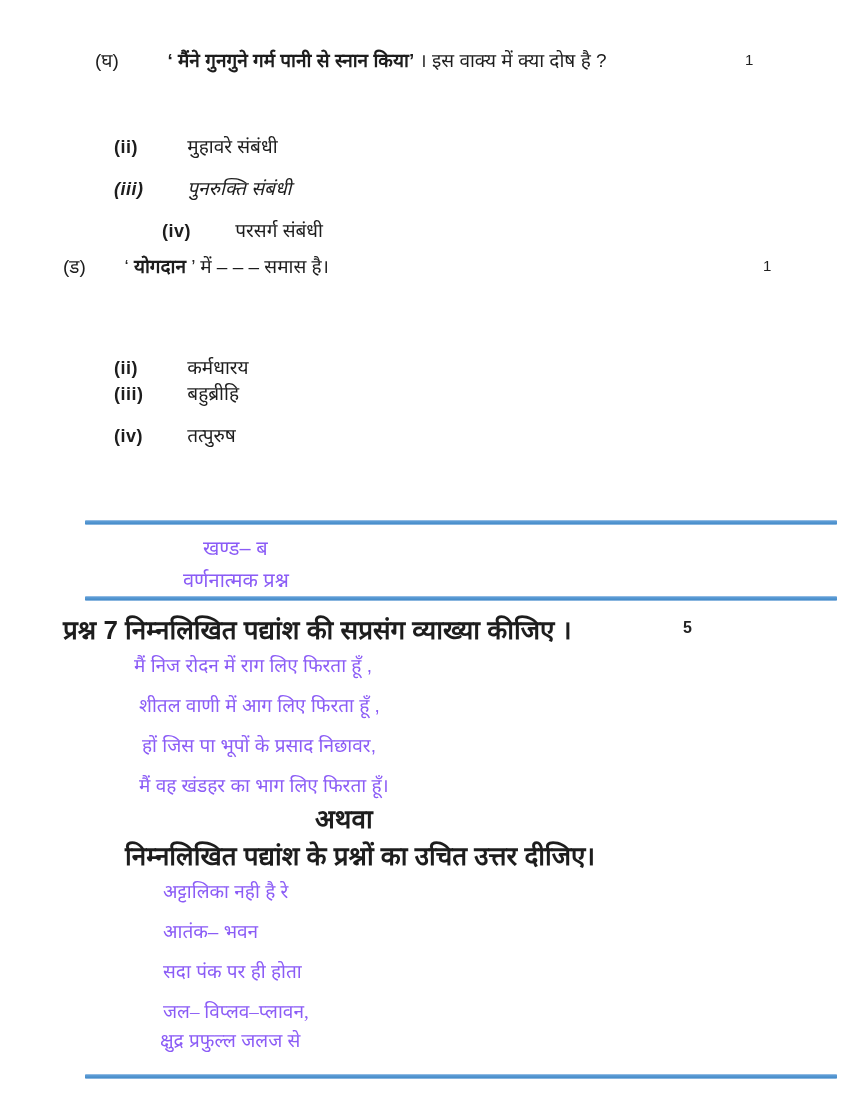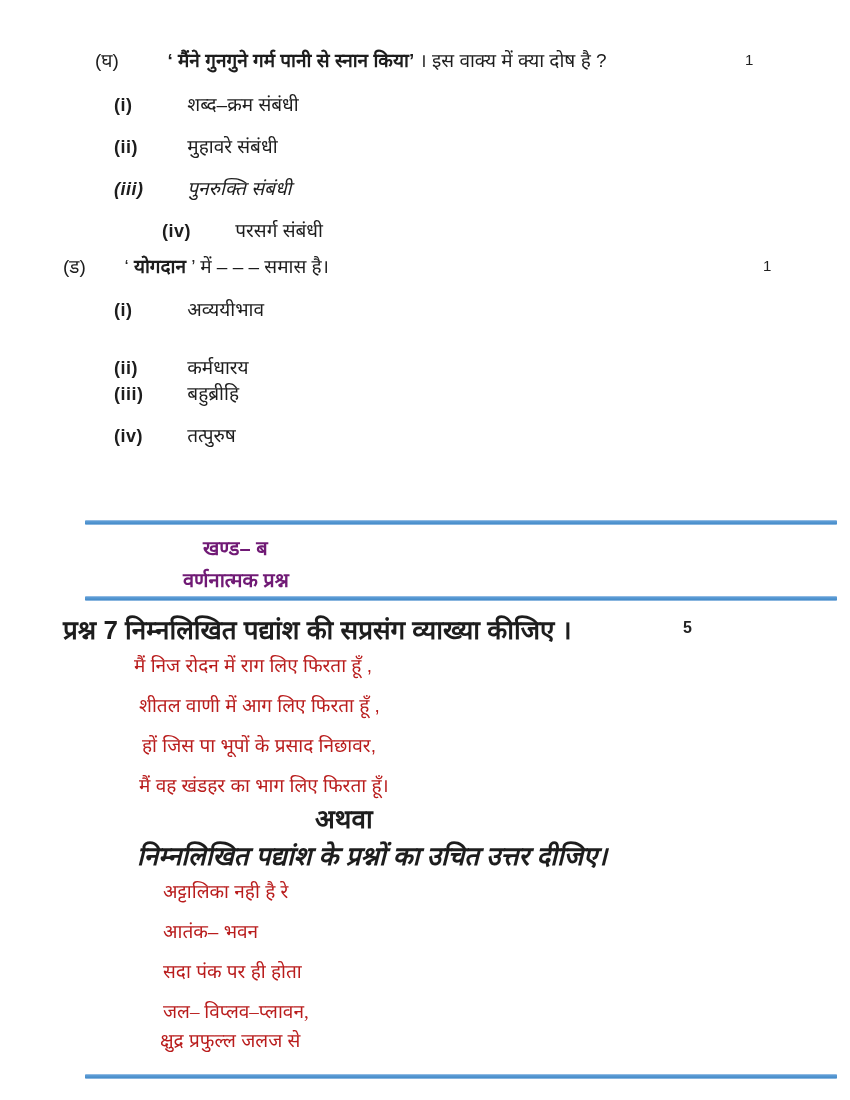--- a/index.html
+++ b/index.html
@@ -15,64 +15,56 @@
   .qlabel{font-weight:400;}
   .optnum{font-weight:700;display:inline-block;min-width:68px;font-size:18px;letter-spacing:0.5px;}
   .boldseg{font-weight:700;}
   .mark{position:absolute;font-size:15px;color:#222;}
   .mark-bold{font-weight:700;font-size:16px;}
   .hr-blue{
     position:absolute;left:85px;width:752px;height:5px;
     background:linear-gradient(#a9c9e9,#5b9bd5 30%,#4a8fcb 70%,#a9c9e9);
     border-radius:1px;
   }
-  .red{color:#701a75;font-weight:700;font-size:20px;text-align:center;}
+  .red{color:#8b5cf6;font-weight:400;font-size:20px;text-align:center;}
   .qhead{font-weight:700;font-size:26px;}
-  .verse{font-weight:400;font-size:19px;color:#b91c1c;}
+  .verse{font-weight:400;font-size:19px;color:#8b5cf6;}
 </style>
 </head>
 <body>
 
 <div class="page">
 
   <div class="row" style="top:48px;left:95px;">
     <span class="qlabel">(घ)</span>
     <span style="display:inline-block;width:38px;"></span>
     <span class="boldseg">‘ मैंने गुनगुने गर्म पानी से स्नान किया’</span><span> । इस वाक्य में क्या दोष है ?</span>
   </div>
   <span class="mark" style="top:51px;left:745px;">1</span>
 
-  <div class="row" style="top:92px;left:114px;">
-    <span class="optnum">(i)</span>
-    <span>शब्द–क्रम संबंधी</span>
-  </div>
   <div class="row" style="top:134px;left:114px;">
     <span class="optnum">(ii)</span>
     <span>मुहावरे संबंधी</span>
   </div>
   <div class="row" style="top:176px;left:114px;font-style:italic;">
     <span class="optnum">(iii)</span>
     <span>पुनरुक्ति संबंधी</span>
   </div>
   <div class="row" style="top:218px;left:114px;margin-left:48px;">
     <span class="optnum">(iv)</span>
     <span>परसर्ग संबंधी</span>
   </div>
 
   <div class="row" style="top:254px;left:63px;">
     <span class="qlabel">(ड)</span>
     <span style="display:inline-block;width:28px;"></span>
     <span>‘ </span><span class="boldseg">योगदान</span><span> ’ में – – – समास है।</span>
   </div>
   <span class="mark" style="top:257px;left:763px;">1</span>
 
-  <div class="row" style="top:297px;left:114px;">
-    <span class="optnum">(i)</span>
-    <span>अव्ययीभाव</span>
-  </div>
   <div class="row" style="top:339px;left:114px;margin-top:16px;">
     <span class="optnum">(ii)</span>
     <span>कर्मधारय</span>
   </div>
   <div class="row" style="top:381px;left:114px;">
     <span class="optnum">(iii)</span>
     <span>बहुब्रीहि</span>
   </div>
   <div class="row" style="top:423px;left:114px;">
     <span class="optnum">(iv)</span>
@@ -86,21 +78,21 @@
 
   <div class="row qhead" style="top:617px;left:63px;">प्रश्न 7 निम्नलिखित पद्यांश की सप्रसंग व्याख्या कीजिए  ।</div>
   <span class="mark mark-bold" style="top:619px;left:683px;">5</span>
 
   <div class="row verse" style="top:653px;left:134px;">मैं निज रोदन में राग लिए फिरता हूँ ,</div>
   <div class="row verse" style="top:693px;left:139px;">शीतल वाणी में आग लिए फिरता हूँ ,</div>
   <div class="row verse" style="top:773px;left:139px;">मैं वह खंडहर का भाग लिए फिरता हूँ।</div>
   <div class="row verse" style="top:733px;left:142px;">हों जिस पा भूपों के प्रसाद निछावर,</div>
 
   <div class="row qhead" style="top:806px;left:315px;">अथवा</div>
-  <div class="row qhead" style="top:843px;left:137px;font-style:italic;">निम्नलिखित पद्यांश के प्रश्नों का उचित उत्तर दीजिए।</div>
+  <div class="row qhead" style="top:843px;left:125px;">निम्नलिखित पद्यांश के प्रश्नों का उचित उत्तर दीजिए।</div>
 
   <div class="row verse" style="top:879px;left:163px;">अट्टालिका नही है रे</div>
   <div class="row verse" style="top:919px;left:163px;">आतंक– भवन</div>
   <div class="row verse" style="top:959px;left:163px;">सदा पंक पर ही होता</div>
   <div class="row verse" style="top:999px;left:163px;font-family:Liberation Serif, serif;">जल– विप्लव–प्लावन,</div>
   <div class="row verse" style="top:1028px;left:160px;">क्षुद्र प्रफुल्ल जलज से</div>
 
   <div class="hr-blue" style="top:1074px;"></div>
 
 </div>

